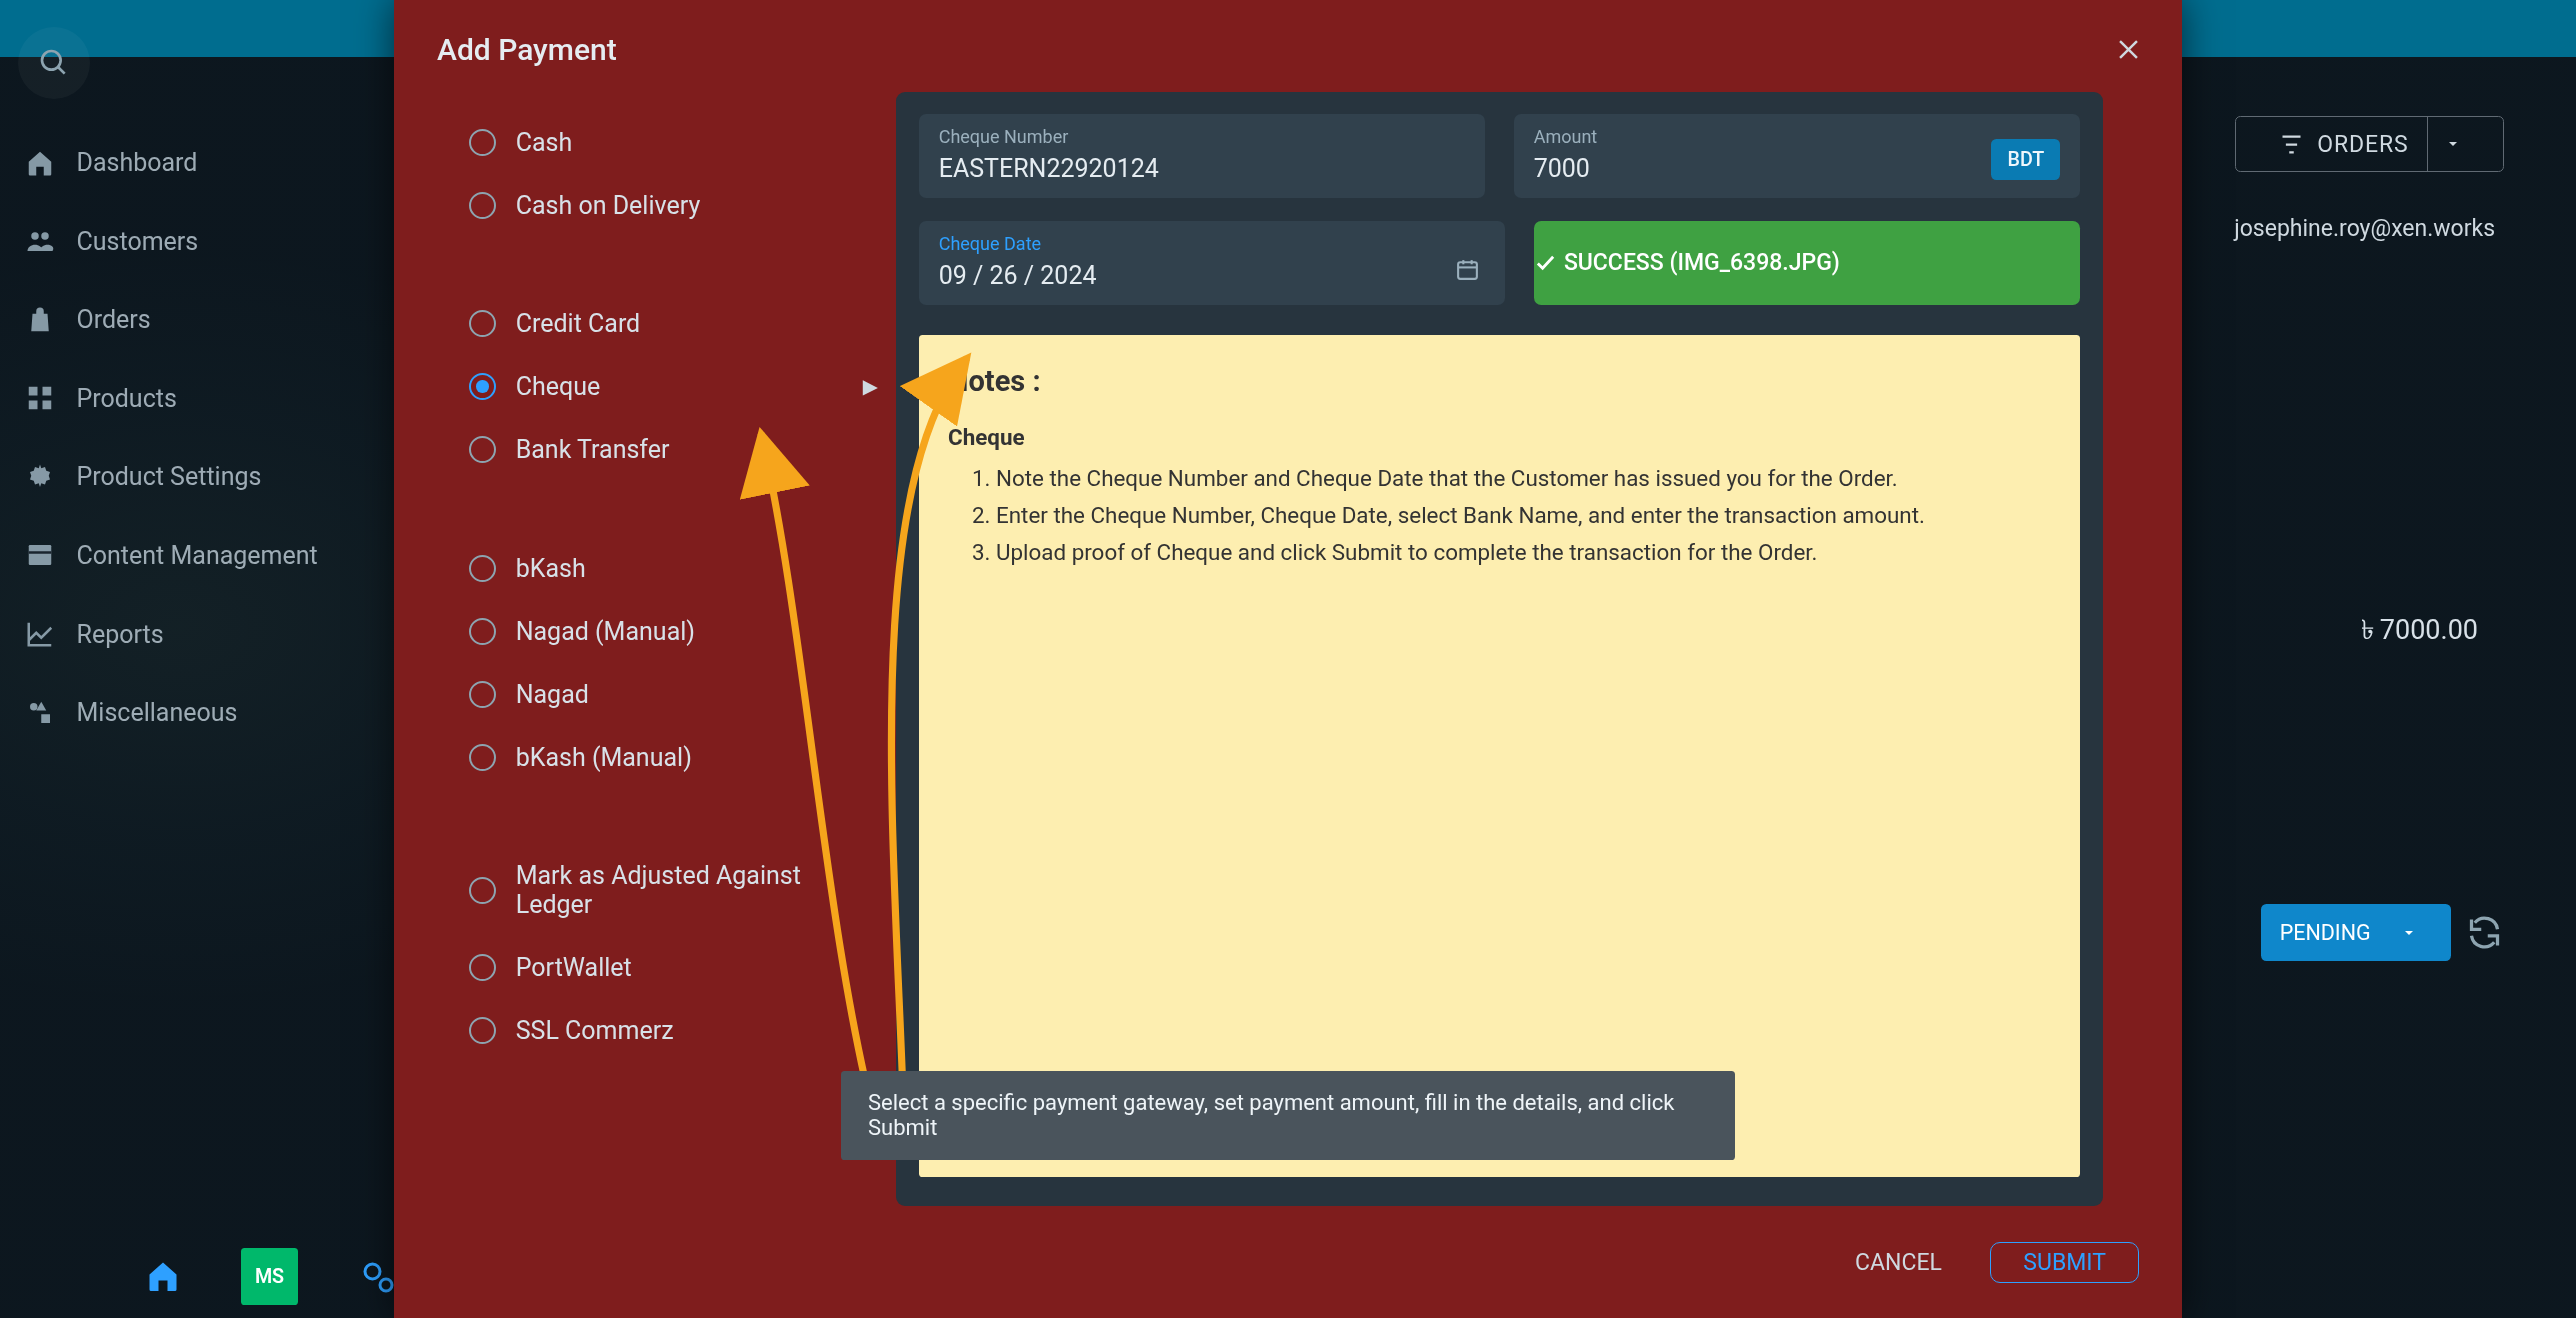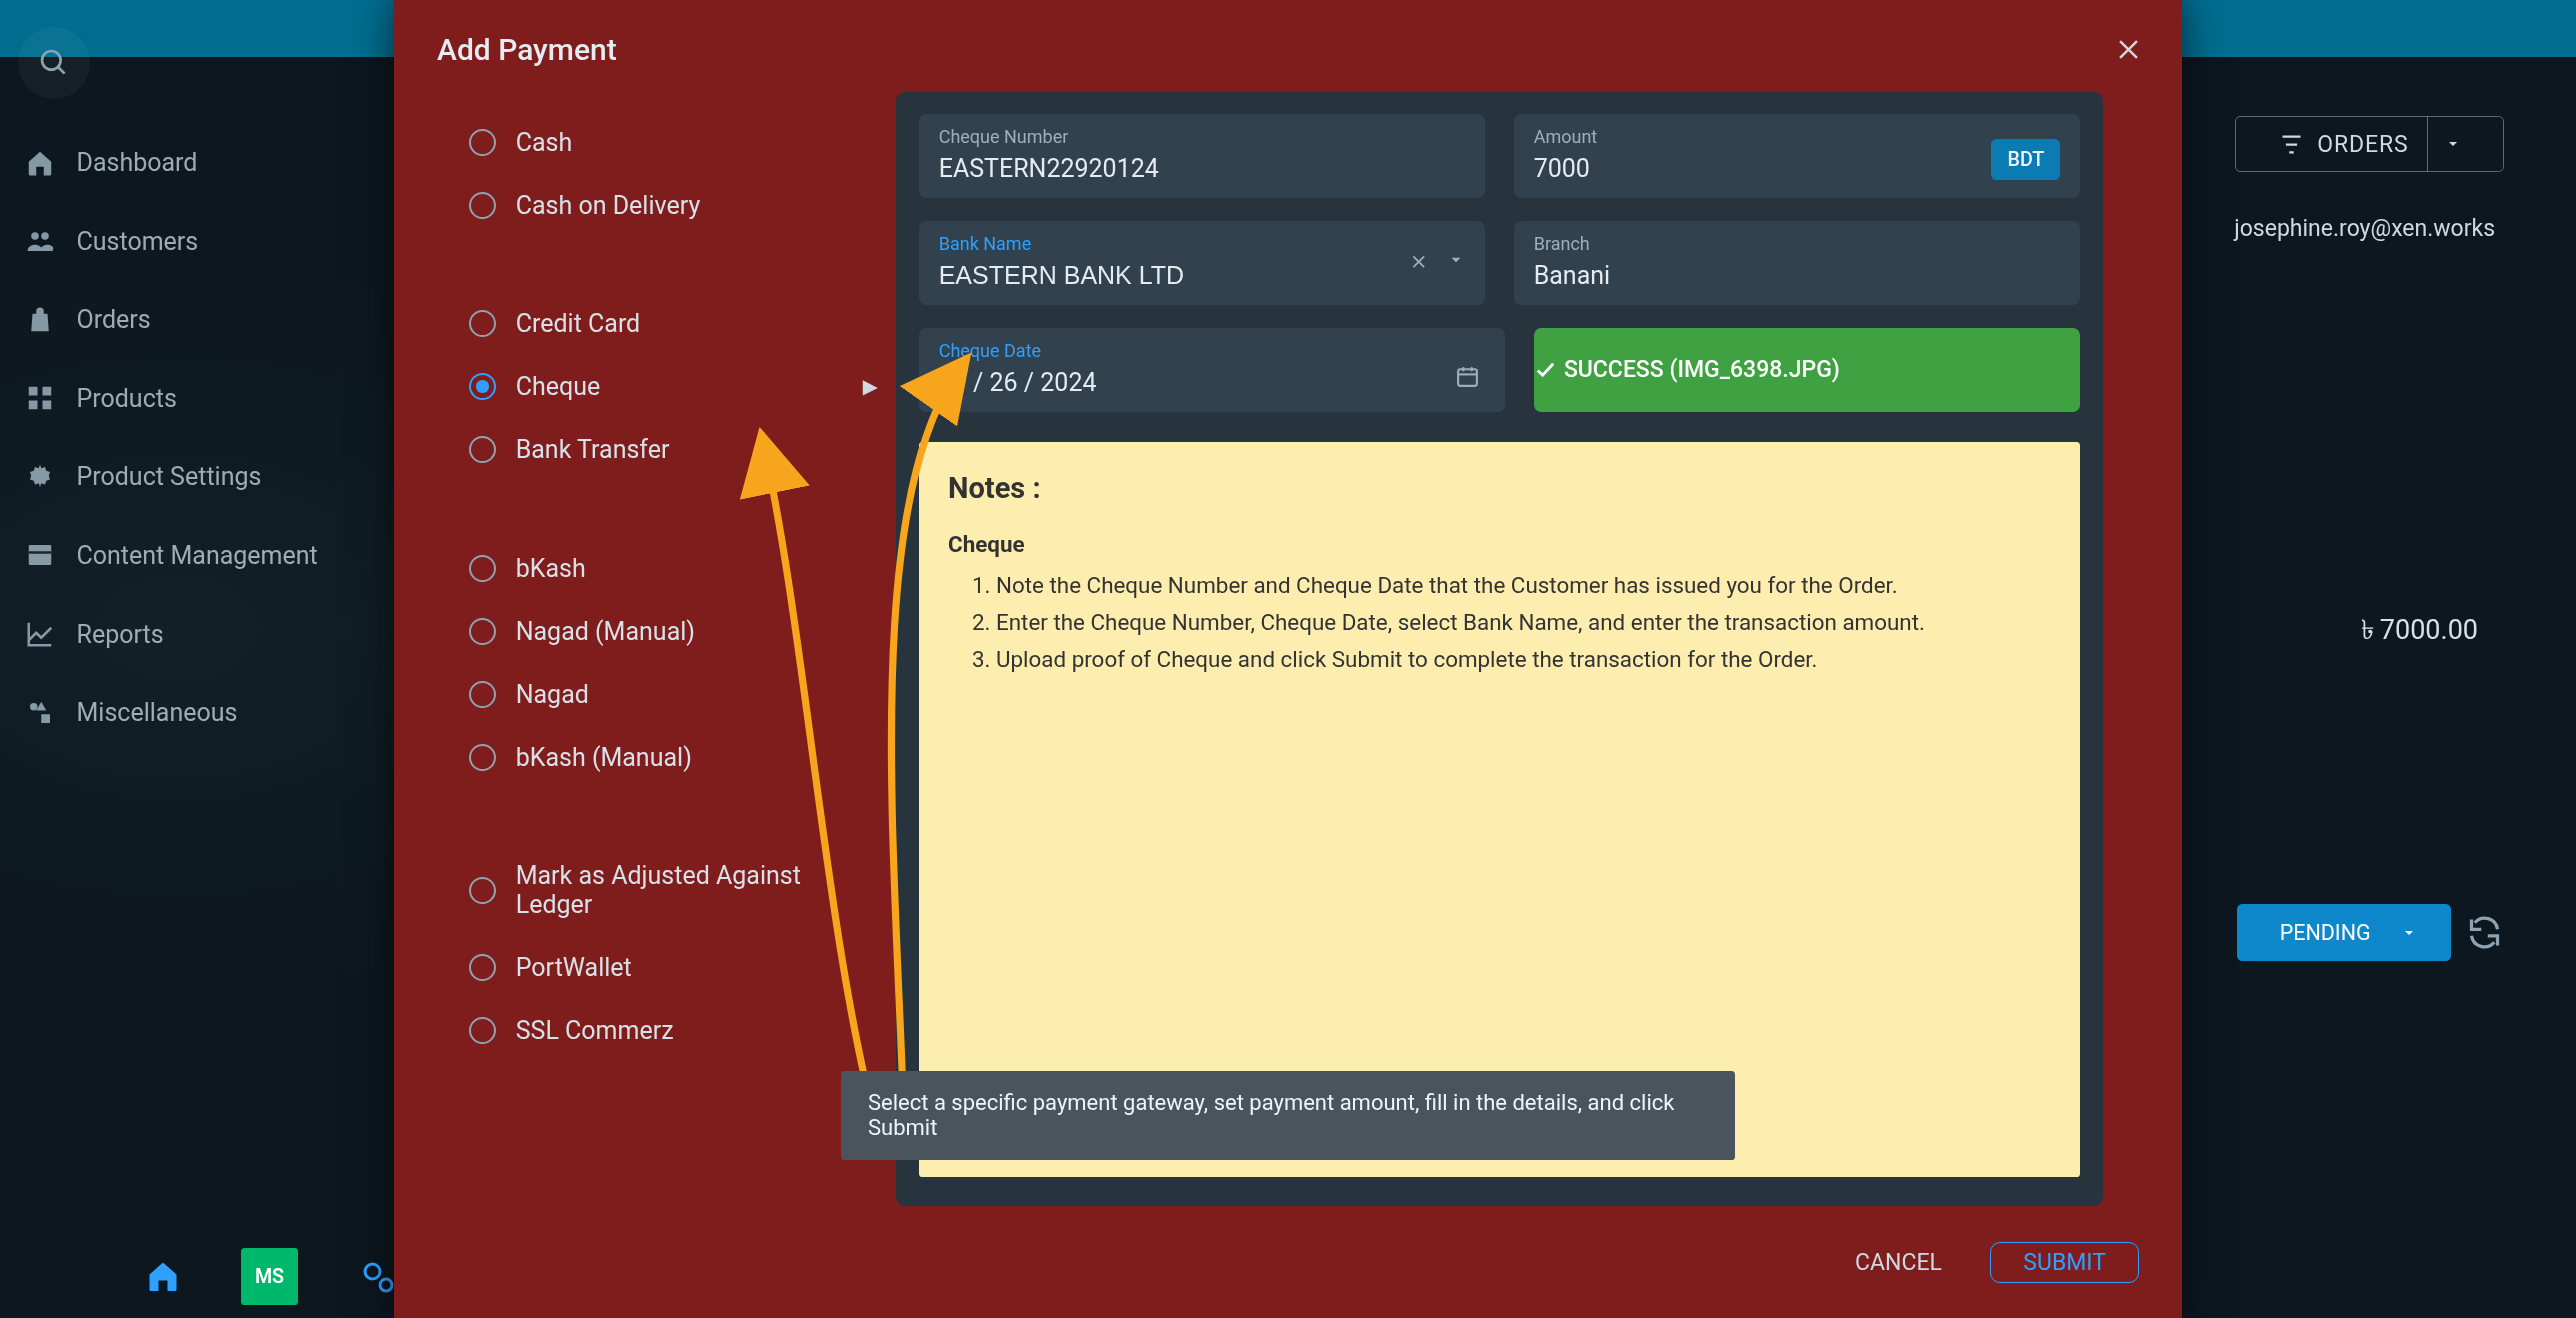--- a/index.html
+++ b/index.html
@@ -49,21 +49,21 @@
   border: 0.9px solid #606a73; border-radius: 5.4px;
   display:flex; align-items:center; justify-content:center; gap:12.5px;
   color:#cfd9e0; font-size:23px; letter-spacing:0.9px;
 }
 .bg-right-split { width:0.9px; height:100%; background:#606a73; margin:0 5.4px; }
 .bg-email { position:absolute; right:81px; top:215px; font-size:23px; color:#cfd9e0; }
 .bg-amount { position:absolute; right:98px; top:609px; font-size:27px; color:#d8e1e8; }
 .bg-taka { font-family: sans-serif; margin-right:5.4px; }
 .bg-pending-row { position:absolute; right:72px; top:904px; display:flex; align-items:center; gap:14.3px; }
 .bg-pending {
-  background:#0f87cb; color:#fff; font-size:21.5px; padding:16px 34px 16px 43px;
+  background:#0f87cb; color:#fff; font-size:21.5px; padding:16px 34px 16px 19px;
   border-radius:5.4px; display:flex; align-items:center; gap:30px;
 }
 .bg-refresh { width:39px; height:39px; color:#8da4b0; }
 
 
 .modal {
   position: absolute; left: 394px; top: 0; right: 394px; bottom: 0;
   background: #7f1d1d;
   box-shadow: 0 0 36px rgba(0,0,0,0.6);
   display: flex; flex-direction: column;
@@ -344,39 +344,20 @@
           <span class="field-label">Cheque Number</span>
           <span class="field-value">EASTERN22920124</span>
         </div>
         <div class="field">
           <span class="field-label">Amount</span>
           <span class="field-value">7000</span>
           <span class="pill">BDT</span>
         </div>
       </div>
 
-      <div class="form-row">
-        <div class="field">
-          <span class="field-label active">Bank Name</span>
-          <input class="field-value" style="caret-color: rgb(255, 255, 255);" value="EASTERN BANK LTD">
-          <span class="icons">
-            <svg width="21.5" height="21.5" viewBox="0 0 24 24" stroke="currentColor" stroke-width="2" fill="none">
-                <line x1="6" y1="6" x2="18" y2="18"></line>
-                <line x1="18" y1="6" x2="6" y2="18"></line>
-              </svg>
-            <svg width="18" height="18" viewBox="0 0 24 24" fill="currentColor">
-                <path d="M6 9l6 6 6-6z"></path>
-              </svg>
-          </span>
-        </div>
-        <div class="field">
-          <span class="field-label">Branch</span>
-          <span class="field-value">Banani</span>
-        </div>
-      </div>
 
       <div class="form-row">
         <div class="field">
           <span class="field-label active">Cheque Date</span>
           <span class="field-value">09 / 26 / 2024</span>
           <span class="date-icon">
             <svg width="25" height="25" viewBox="0 0 24 24" fill="none" stroke="currentColor" stroke-width="2">
                 <rect x="3" y="5" width="18" height="16" rx="2"></rect>
                 <line x1="3" y1="10" x2="21" y2="10"></line>
                 <line x1="8" y1="3" x2="8" y2="7"></line>

